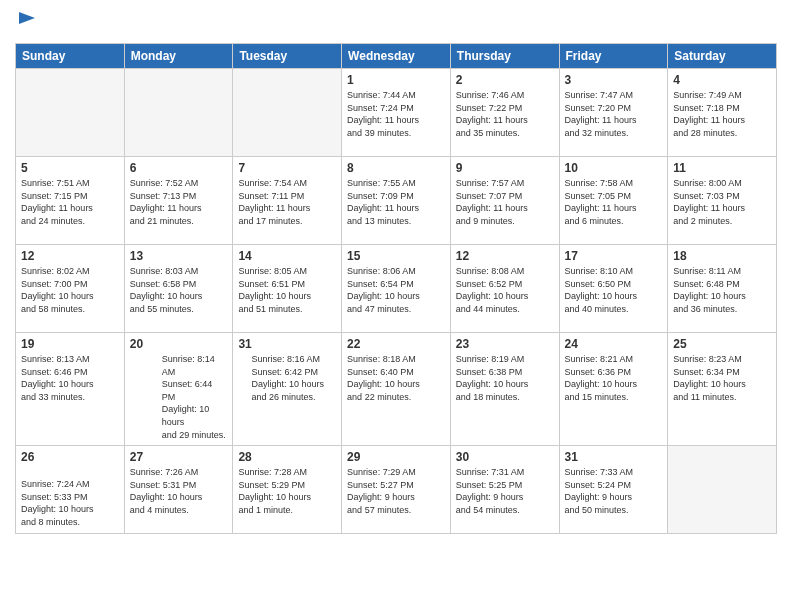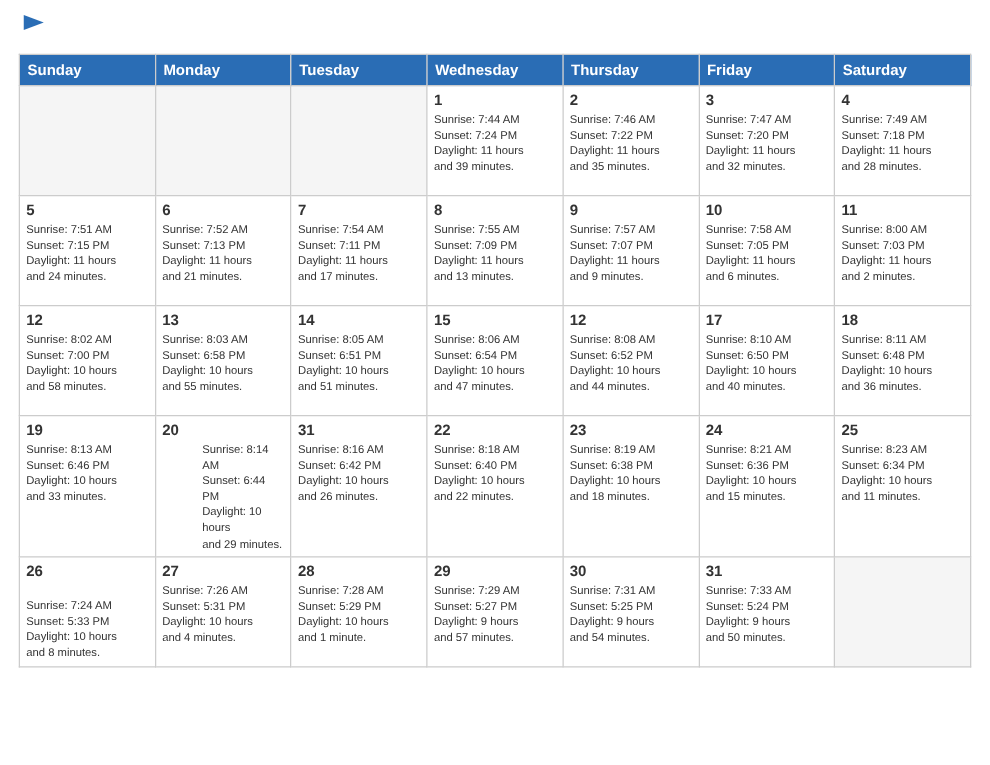--- a/index.html
+++ b/index.html
@@ -269,21 +269,21 @@
           </td>
           <td>
             <div class="day-number">20</div>
             <div class="day-info" style="white-space: pre-line; margin-left: 32px;">Sunrise: 8:14 AM
 Sunset: 6:44 PM
 Daylight: 10 hours
 and 29 minutes.</div>
           </td>
           <td>
             <div class="day-number">31</div>
-            <div class="day-info" style="white-space: pre-line;">Sunrise: 8:16 AM
+            <div class="day-info" style="white-space: pre-line; margin-left: 13px;">Sunrise: 8:16 AM
 Sunset: 6:42 PM
 Daylight: 10 hours
 and 26 minutes.</div>
           </td>
           <td>
             <div class="day-number">22</div>
             <div class="day-info" style="white-space: pre-line;">Sunrise: 8:18 AM
 Sunset: 6:40 PM
 Daylight: 10 hours
 and 22 minutes.</div>

